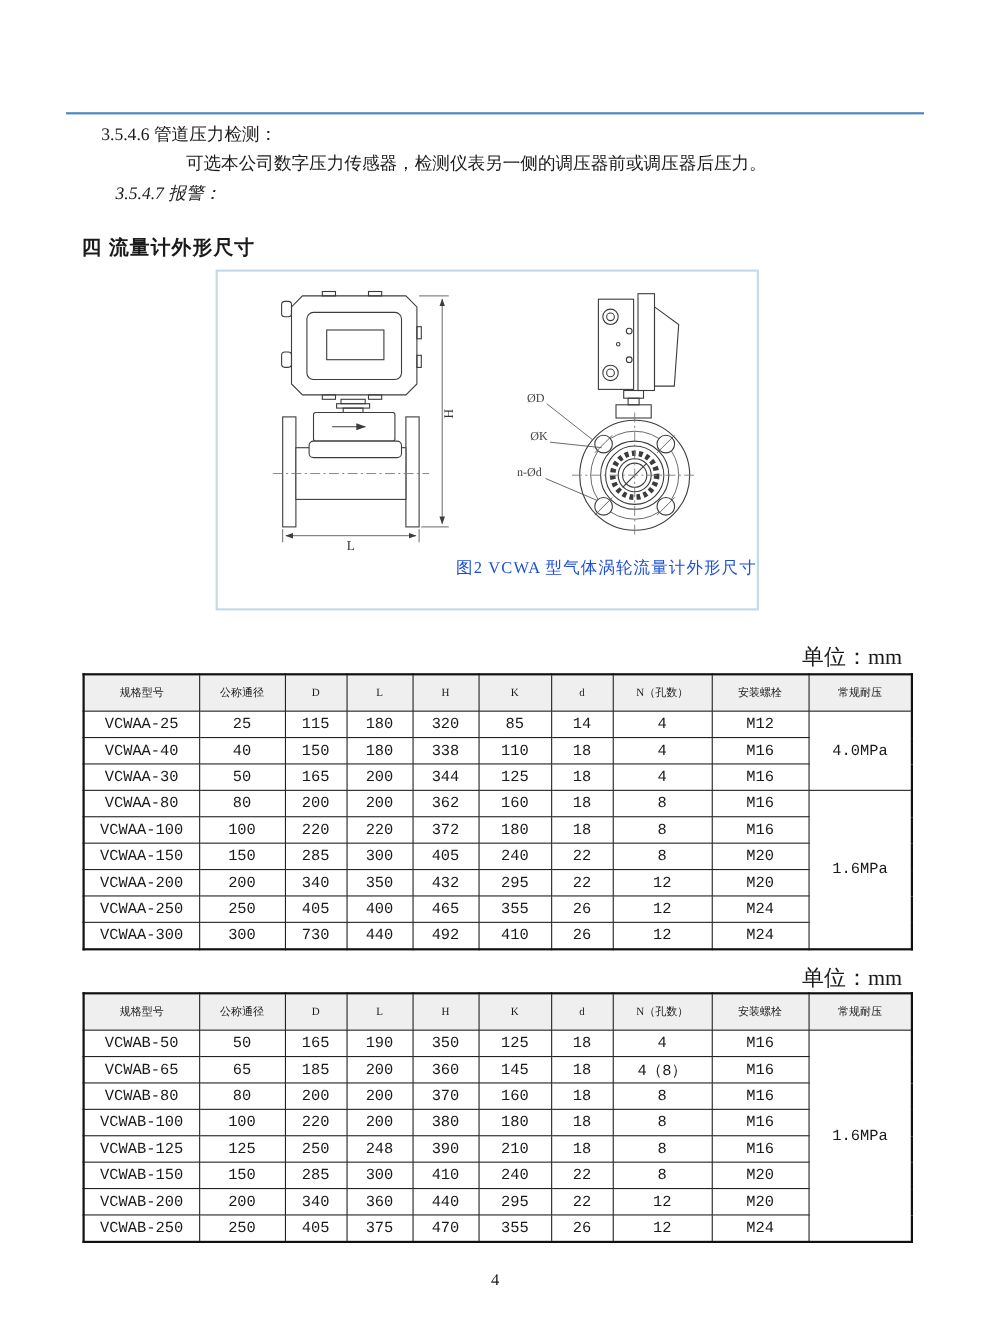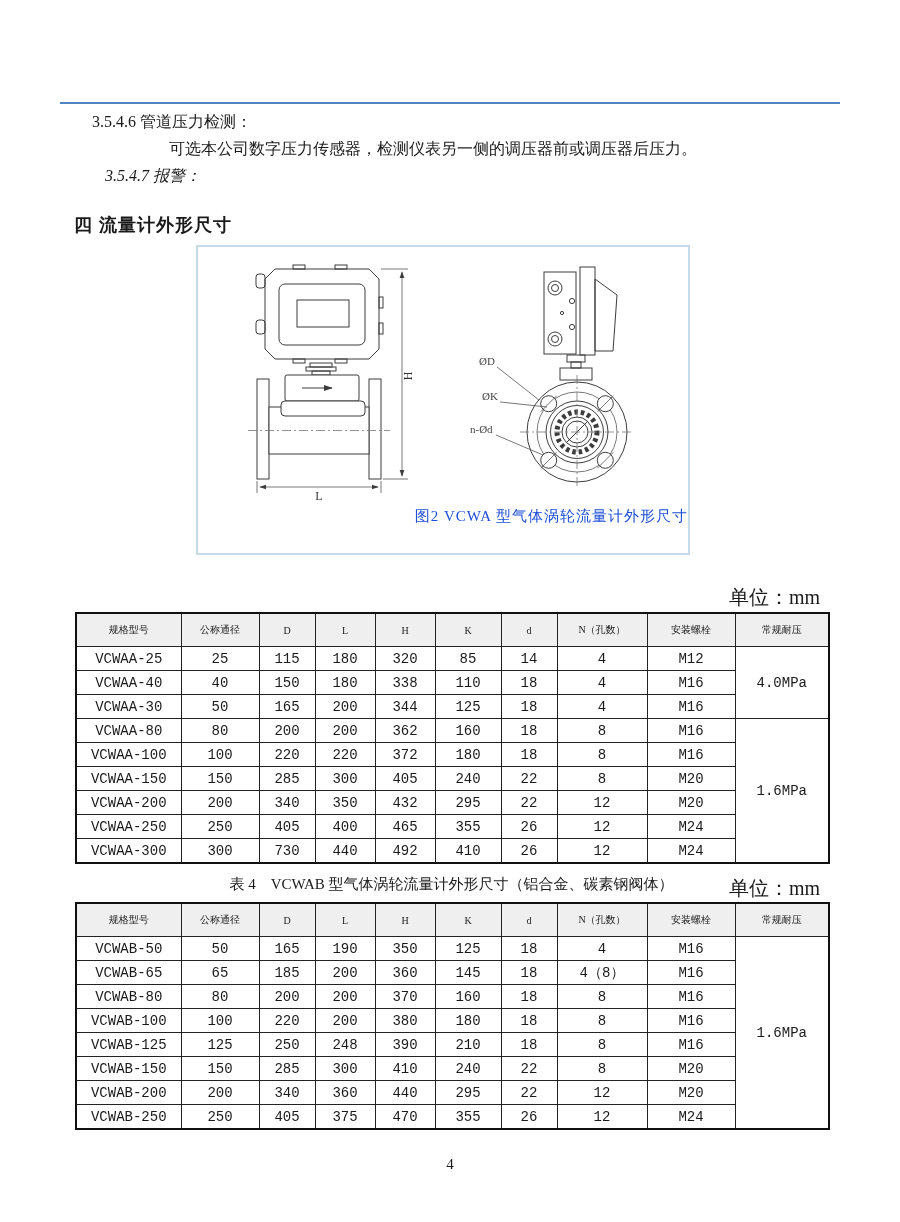--- a/index.html
+++ b/index.html
@@ -273,21 +273,20 @@
           <td>440</td>
           <td>492</td>
           <td>410</td>
           <td>26</td>
           <td>12</td>
           <td>M24</td>
         </tr>
       </tbody>
     </table>
 
-  <div class="tbl-title t4-title">表 4　VCWAB 型气体涡轮流量计外形尺寸（铝合金、碳素钢阀体）</div>
   <div class="tbl-unit t4-unit">单位：mm</div>
   <table class="spec t4">
     <colgroup>
       <col style="width:105px">
         <col style="width:78px">
         <col style="width:56px">
         <col style="width:60px">
       <col style="width:60px">
         <col style="width:66px">
         <col style="width:56px">

